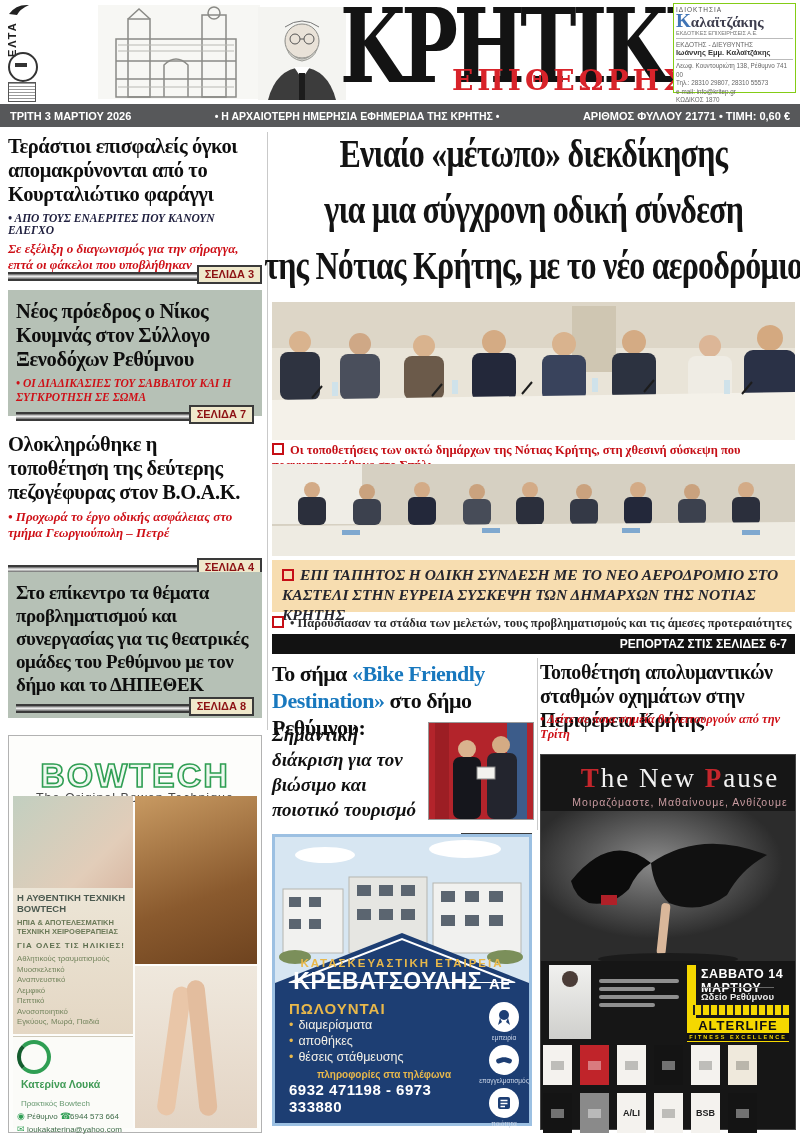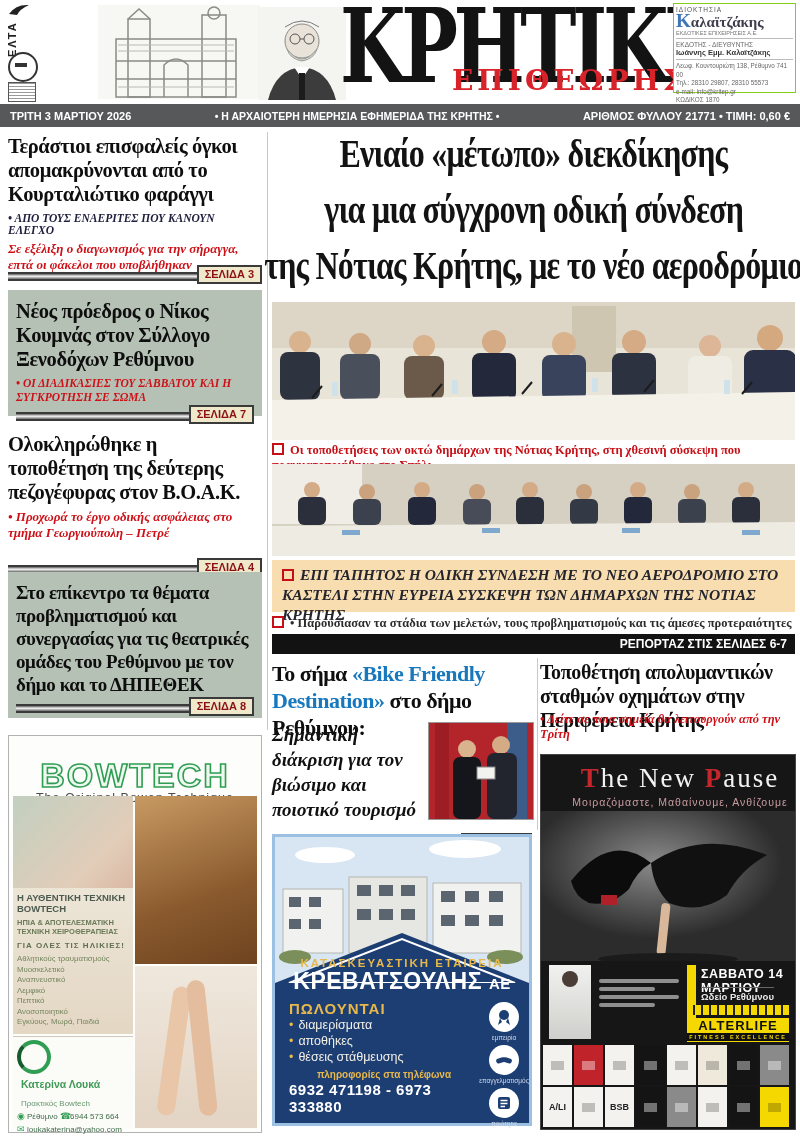--- a/index.html
+++ b/index.html
@@ -159,21 +159,21 @@
   .npb{height:4px;background:#8f8f8f;border-radius:2px;margin:4px 0;}
   .npb.s{width:70%;}
   #nptag{position:absolute;left:146px;top:4px;width:9px;height:56px;background:#f5d800;}
   #npdate{position:absolute;left:160px;top:6px;color:#fff;font-weight:bold;font-size:12.5px;letter-spacing:0.5px;}
   #npvenue{position:absolute;left:160px;top:26px;color:#e8e8e8;font-weight:bold;font-size:9.5px;border-top:1px solid #666;padding-top:3px;}
   #npbanner{position:absolute;left:146px;top:44px;width:102px;height:10px;background:#f5d800;
         background-image:repeating-linear-gradient(90deg,transparent 0 6px,#222 6px 8px);}
   #npalter{position:absolute;left:146px;top:57px;width:102px;height:24px;background:#f5d800;text-align:center;}
   #npalter .a1{font-weight:bold;font-size:13px;color:#111;letter-spacing:1px;line-height:15px;}
   #npalter .a2{background:#111;color:#f5d800;font-weight:bold;font-size:5.5px;letter-spacing:2px;line-height:8px;}
-  #nptiles{position:absolute;left:2px;top:290px;width:250px;height:84px;display:flex;flex-wrap:wrap;gap:2px;
+  #nptiles{position:absolute;left:2px;top:290px;width:250px;height:84px;display:flex;flex-wrap:wrap;gap:8px;
         align-content:flex-start;background:#161616;}
   .tile{width:29px;height:40px;display:flex;align-items:center;justify-content:center;
         font-weight:bold;font-size:9px;color:#222;}
   .tile.tw{background:#f4f2ee;} .tile.tr{background:#c0242a;} .tile.tk{background:#141414;}
   .tile.tc{background:#efe9dc;} .tile.tg{background:#8a8a8a;} .tile.ty{background:#f5d800;}
   .tile .ph{width:13px;height:9px;background:rgba(0,0,0,0.22);}
   .tile.tk .ph,.tile.tg .ph,.tile.tr .ph{background:rgba(255,255,255,0.4);}
 </style>
 </head>
 <body>

